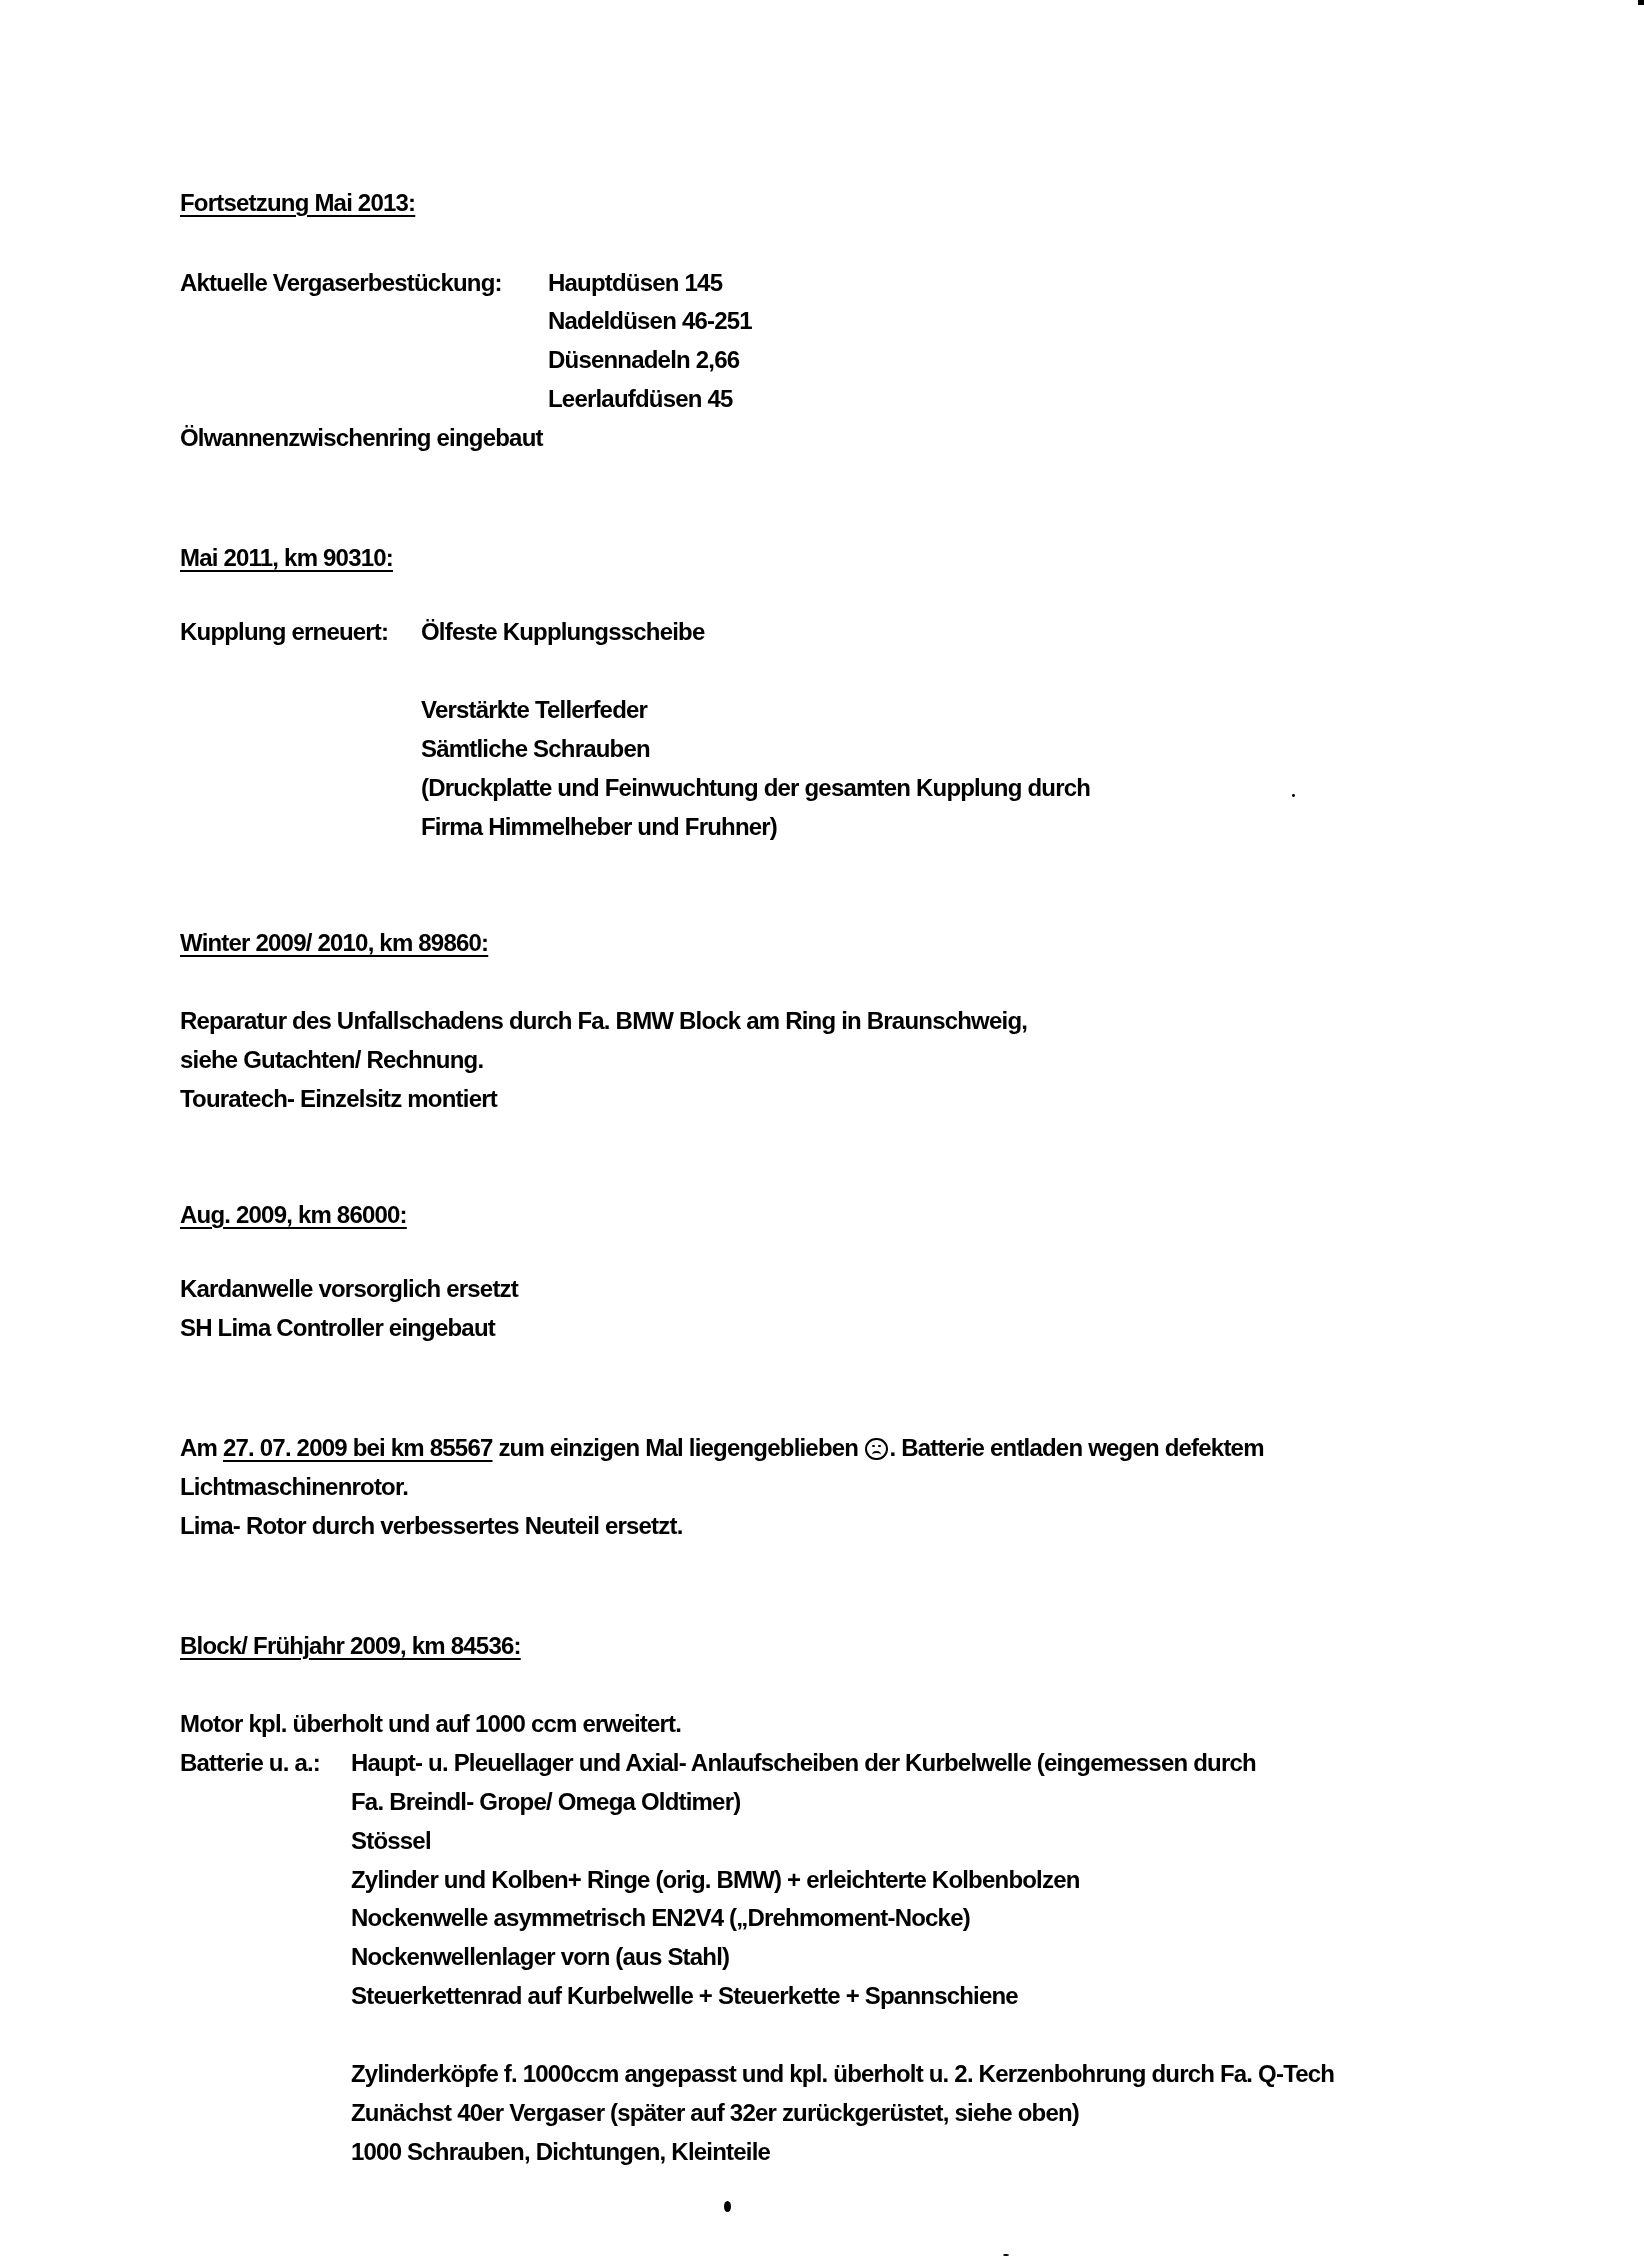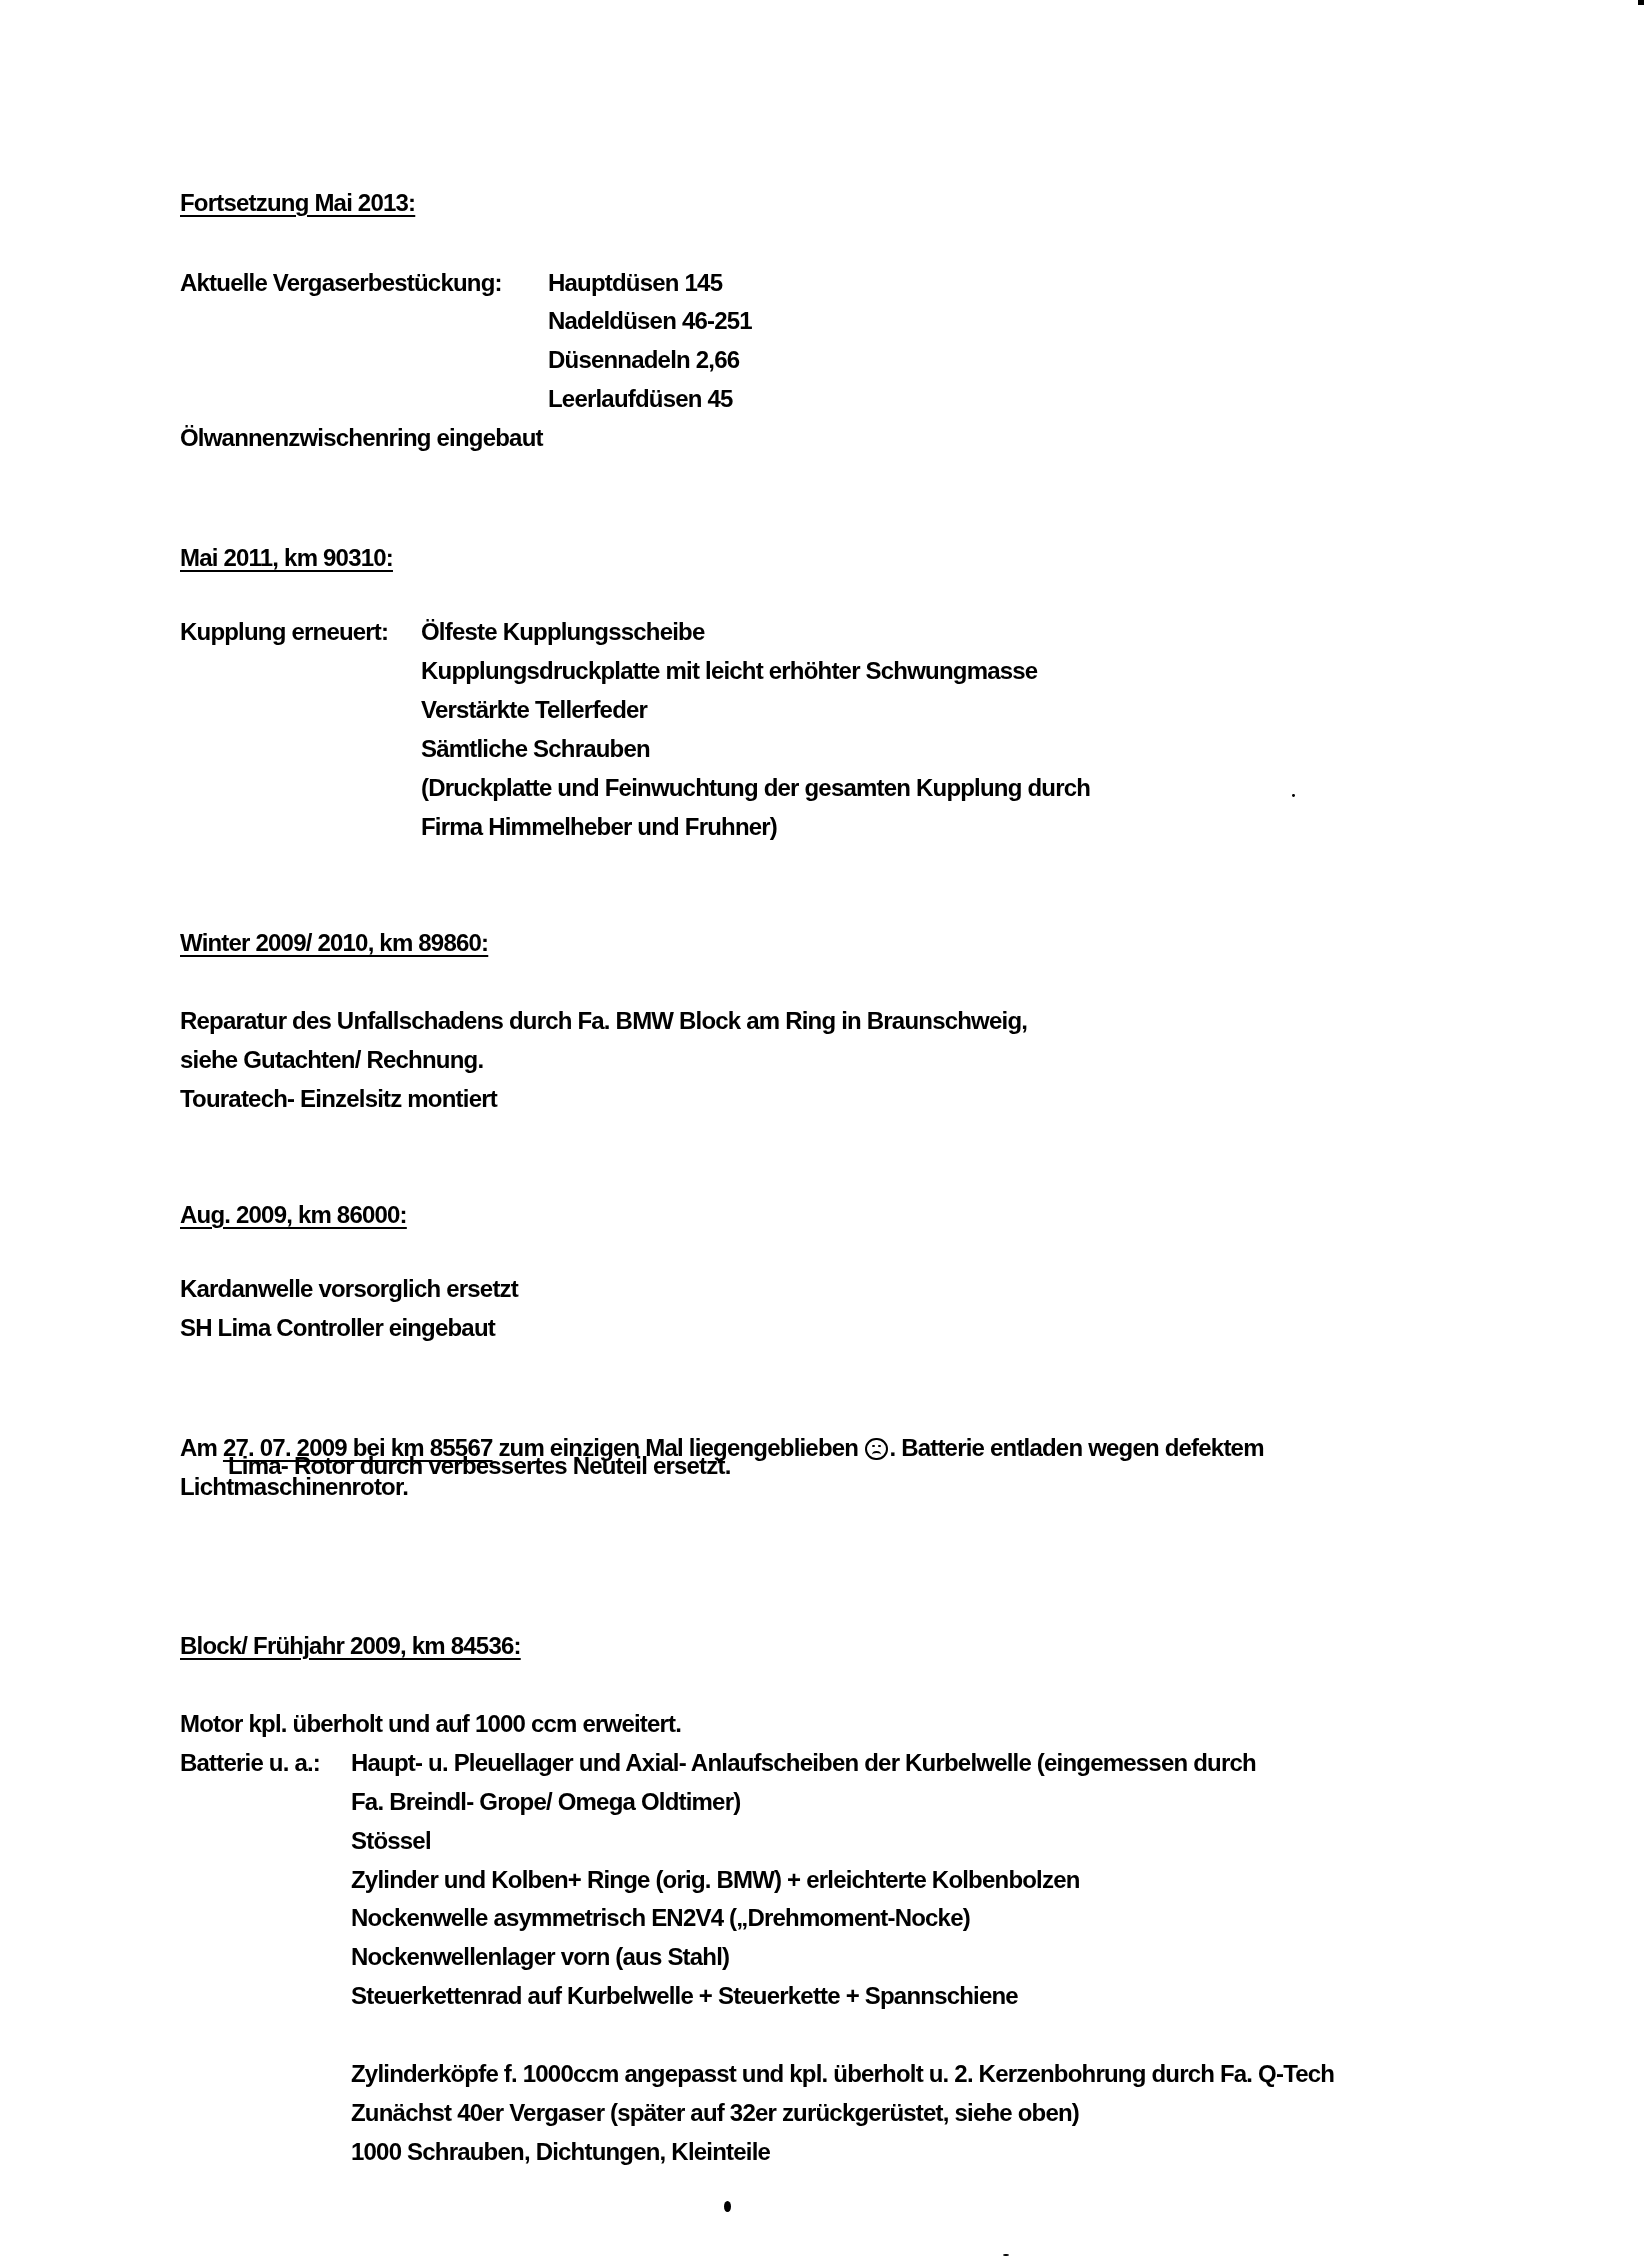--- a/index.html
+++ b/index.html
@@ -44,40 +44,39 @@
   <div class="line" style="left:180px; top:269px;">Aktuelle Vergaserbestückung:</div>
   <div class="line" style="left:548px; top:269px;">Hauptdüsen 145</div>
   <div class="line" style="left:548px; top:307px;">Nadeldüsen 46-251</div>
   <div class="line" style="left:548px; top:346px;">Düsennadeln 2,66</div>
   <div class="line" style="left:548px; top:385px;">Leerlaufdüsen 45</div>
   <div class="line" style="left:180px; top:424px;">Ölwannenzwischenring eingebaut</div>
 
   <div class="line heading" style="left:180px; top:544px;">Mai 2011, km 90310:</div>
   <div class="line" style="left:180px; top:618px;">Kupplung erneuert:</div>
   <div class="line" style="left:421px; top:618px;">Ölfeste Kupplungsscheibe</div>
-  <div class="line" style="left:421px; top:657px;">Kupplungsdruckplatte mit leicht erhöhter Schwungmasse</div>
   <div class="line" style="left:421px; top:696px;">Verstärkte Tellerfeder</div>
   <div class="line" style="left:421px; top:735px;">Sämtliche Schrauben</div>
   <div class="line" style="left:421px; top:774px;">(Druckplatte und Feinwuchtung der gesamten Kupplung durch</div>
   <div class="line" style="left:421px; top:813px;"> Firma Himmelheber und Fruhner)</div>
 
   <div class="line heading" style="left:180px; top:929px;">Winter 2009/ 2010, km 89860:</div>
   <div class="line" style="left:180px; top:1007px;">Reparatur des Unfallschadens durch Fa. BMW Block am Ring in Braunschweig,</div>
   <div class="line" style="left:180px; top:1046px;">siehe Gutachten/ Rechnung.</div>
   <div class="line" style="left:180px; top:1085px;">Touratech- Einzelsitz montiert</div>
 
   <div class="line heading" style="left:180px; top:1201px;">Aug. 2009, km 86000:</div>
   <div class="line" style="left:180px; top:1275px;text-align:center;">Kardanwelle vorsorglich ersetzt</div>
   <div class="line" style="left:180px; top:1314px;">SH Lima Controller eingebaut</div>
 
   <div class="line" style="left:180px; top:1434px;">
     <span>Am </span><span class="u">27. 07. 2009 bei km 85567</span><span> zum einzigen Mal liegengeblieben </span><span class="frown"><span class="mouth"></span></span><span>. Batterie entladen wegen defektem</span>
   </div>
   <div class="line" style="left:180px; top:1473px;">Lichtmaschinenrotor.</div>
-  <div class="line" style="left:180px; top:1452px;margin-left:48px;">Lima- Rotor durch verbessertes Neuteil ersetzt.</div>
+  <div class="line" style="left:180px; top:1512px;">Lima- Rotor durch verbessertes Neuteil ersetzt.</div>
 
   <div class="line heading" style="left:180px; top:1632px;">Block/ Frühjahr 2009, km 84536:</div>
   <div class="line" style="left:180px; top:1710px;">Motor kpl. überholt und auf 1000 ccm erweitert.</div>
   <div class="line" style="left:180px; top:1749px;">Batterie u. a.:</div>
   <div class="line" style="left:351px; top:1749px;">Haupt- u. Pleuellager und Axial- Anlaufscheiben der Kurbelwelle (eingemessen durch</div>
   <div class="line" style="left:351px; top:1788px;">Fa. Breindl- Grope/ Omega Oldtimer)</div>
   <div class="line" style="left:351px; top:1827px;">Stössel</div>
   <div class="line" style="left:351px; top:1866px;">Zylinder und Kolben+ Ringe (orig. BMW) + erleichterte Kolbenbolzen</div>
   <div class="line" style="left:351px; top:1904px;">Nockenwelle asymmetrisch EN2V4 („Drehmoment-Nocke)</div>
   <div class="line" style="left:351px; top:1943px;">Nockenwellenlager vorn (aus Stahl)</div>

